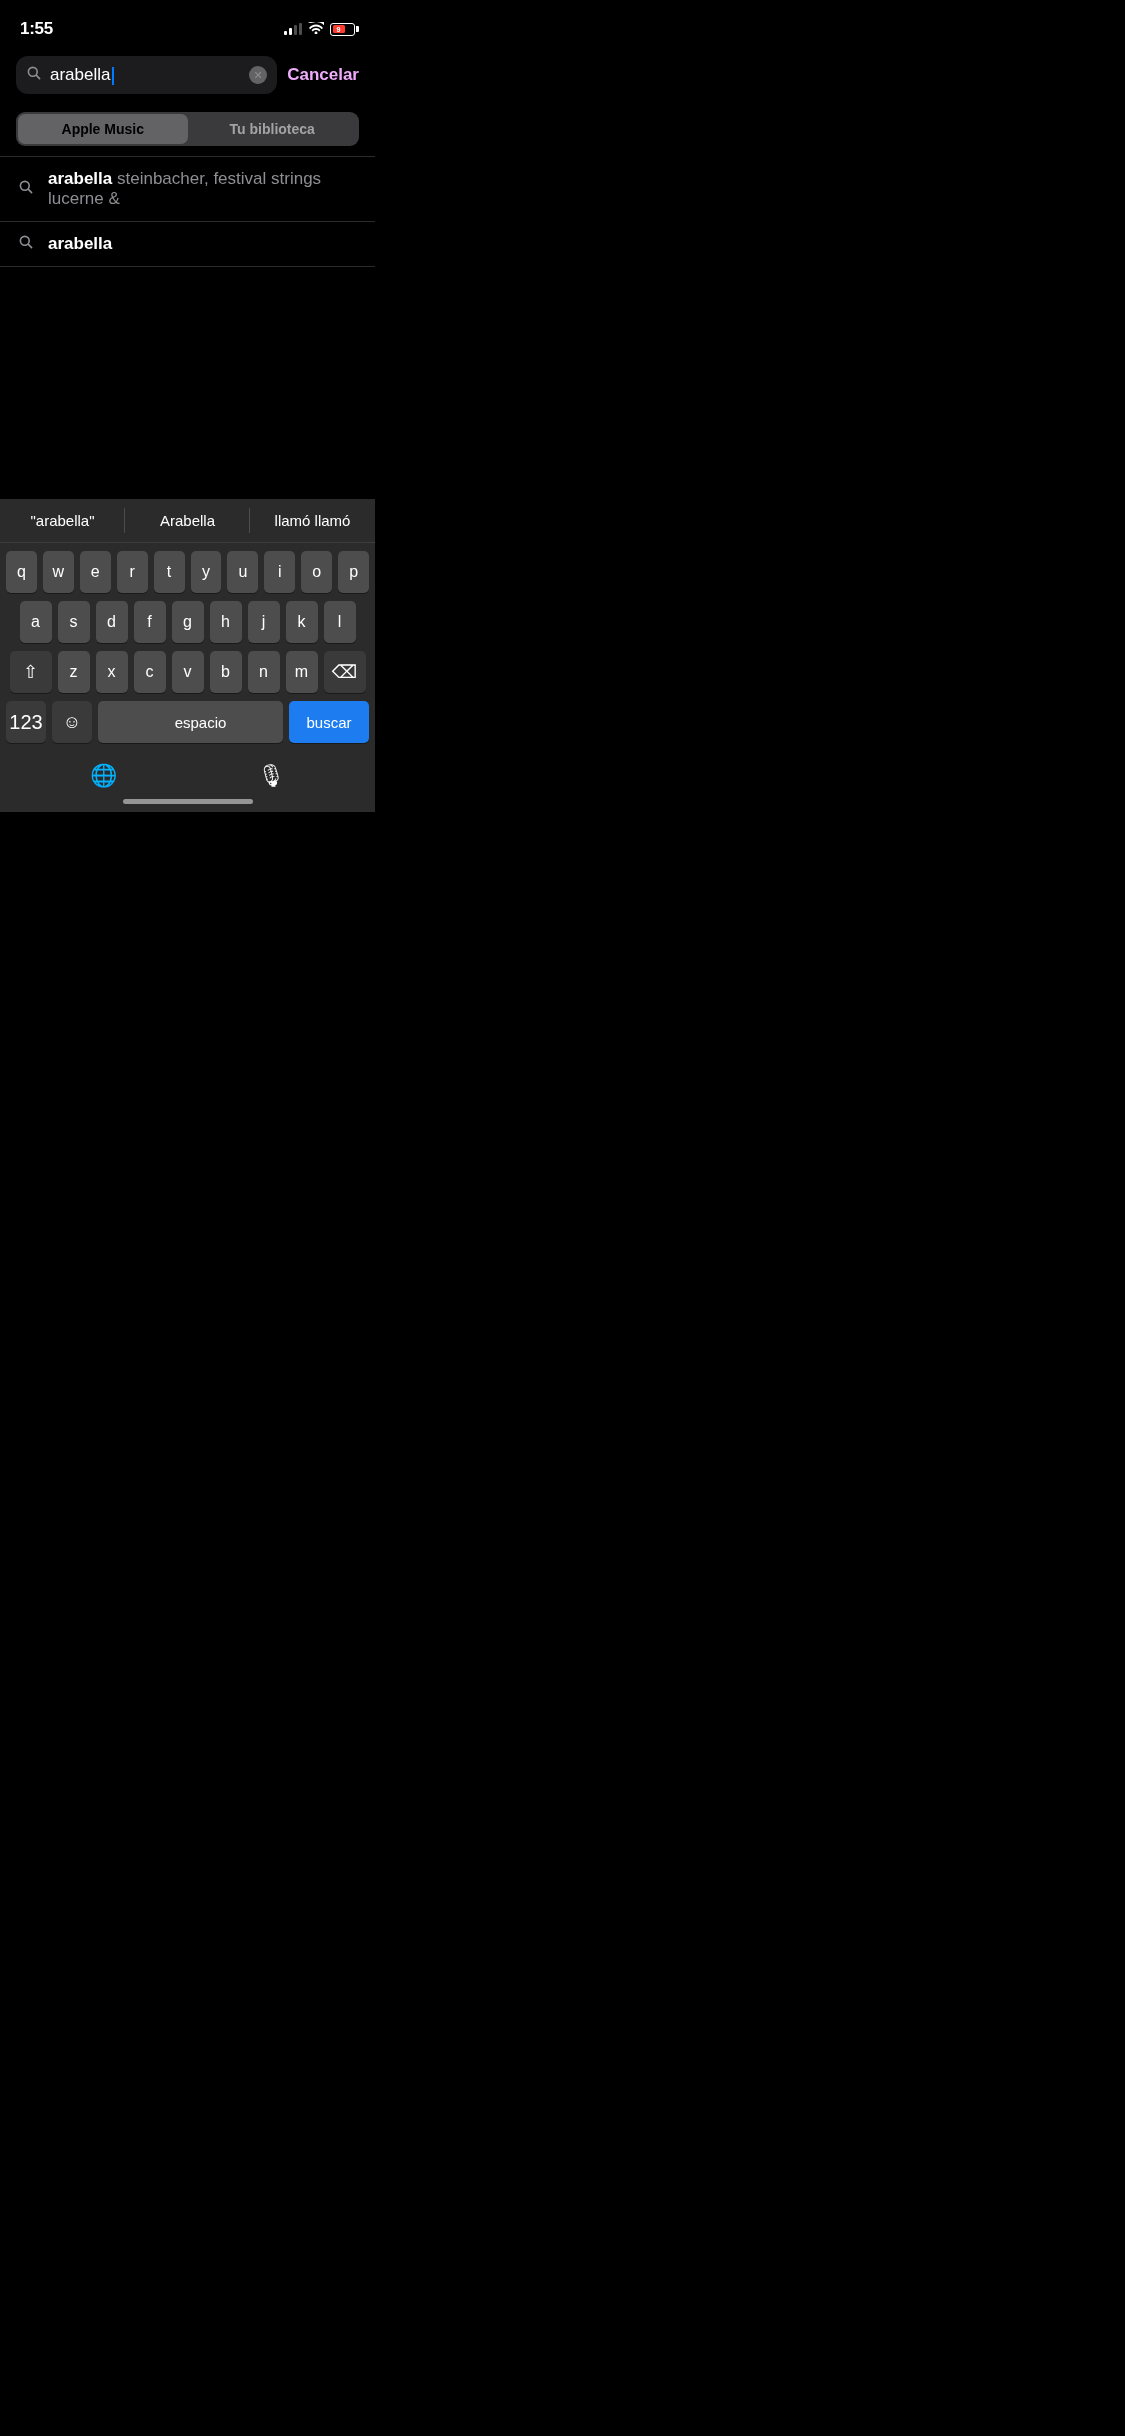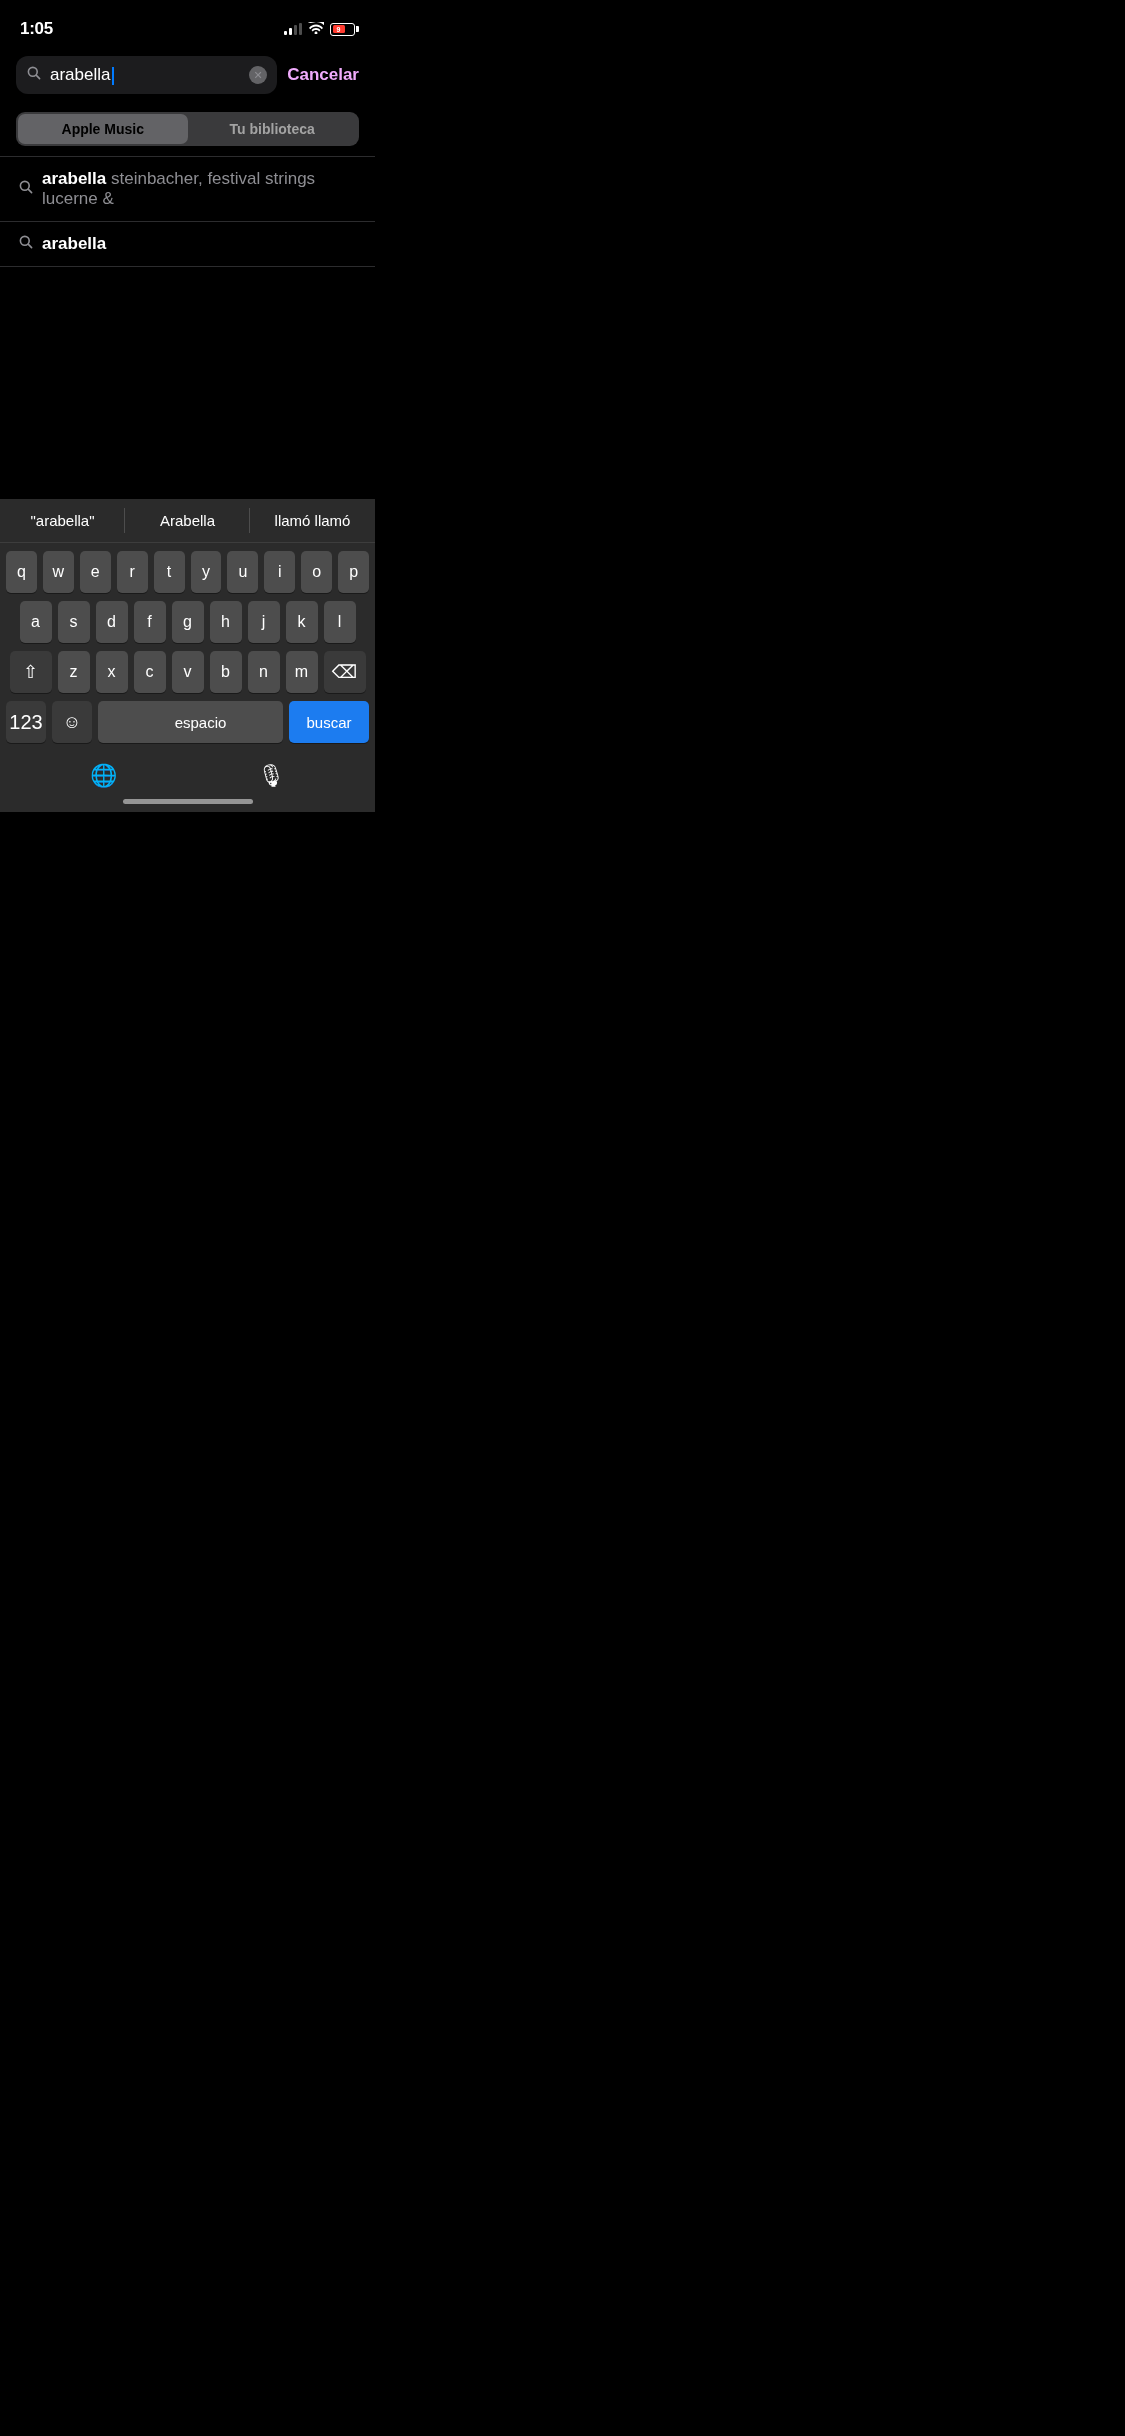--- a/index.html
+++ b/index.html
@@ -181,21 +181,21 @@
       height: 1px;
       background: #2c2c2e;
       margin-top: 10px;
     }
 
     
     .suggestion-item {
       display: flex;
       align-items: center;
       padding: 12px 16px;
-      gap: 6px;
+      gap: 12px;
       cursor: pointer;
       border-bottom: 1px solid #2c2c2e;
     }
     .suggestion-search-icon {
       color: #8e8e93;
       font-size: 16px;
       width: 20px;
       text-align: center;
     }
     .suggestion-text {
@@ -303,21 +303,21 @@
       height: 5px;
       background: #fff;
       border-radius: 3px;
       opacity: 0.5;
     }
   </style>
 </head>
 <body>
 
 <div class="status-bar">
-  <span class="status-time">1:05</span>
+  <span class="status-time">1:55</span>
   <div class="status-icons">
     <div class="signal-bars">
       <div class="signal-bar"></div>
       <div class="signal-bar"></div>
       <div class="signal-bar"></div>
       <div class="signal-bar"></div>
     </div>
     <div class="wifi-icon">
       <svg width="16" height="12" viewBox="0 0 16 12">
         <path d="M8 9.5c.8 0 1.5.7 1.5 1.5S8.8 12.5 8 12.5s-1.5-.7-1.5-1.5S7.2 9.5 8 9.5zm0-3.5c1.8 0 3.4.9 4.4 2.2l-1.2 1.2C10.4 8.5 9.3 8 8 8s-2.4.5-3.2 1.4L3.6 8.2C4.6 6.9 6.2 6 8 6zm0-3.5c2.9 0 5.4 1.4 7 3.5l-1.3 1.3C12.3 5.5 10.3 4.5 8 4.5S3.7 5.5 2.3 7.3L1 6C2.6 3.9 5.1 2.5 8 2.5zm0-2.5c3.8 0 7.1 1.8 9.3 4.5L16 0H0l.7.5C2.9 1.8 6.2 0 8 0z" fill="#fff"></path>

